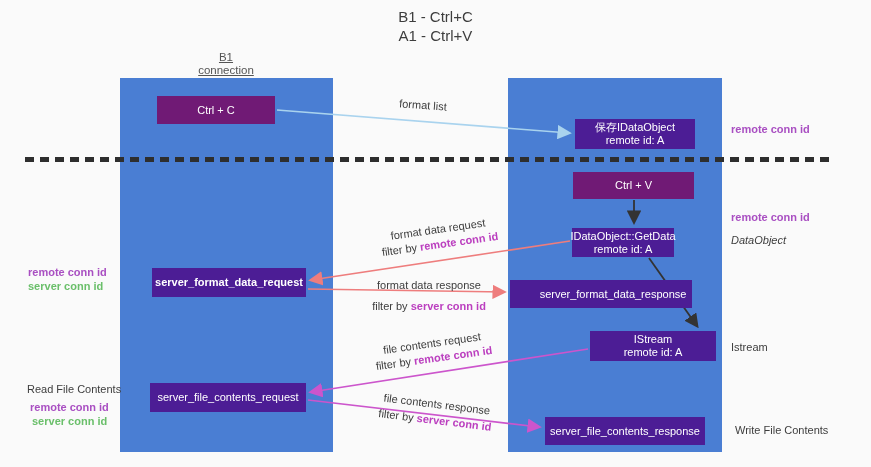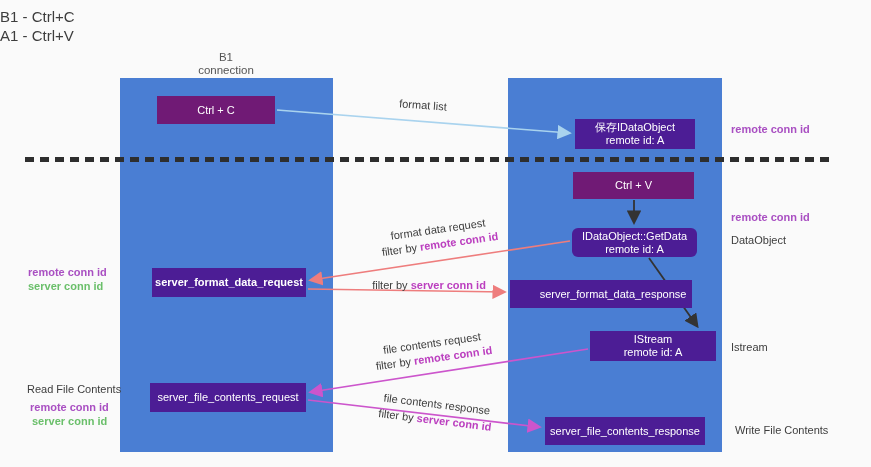--- a/index.html
+++ b/index.html
@@ -1,21 +1,21 @@
 <!DOCTYPE html>
 <html><head>
 <meta charset="utf-8">
 <style>
   html,body{margin:0;padding:0;background:#fafafa;}
   #canvas{
     position:relative;width:871px;height:467px;overflow:hidden;
     font-family:"Liberation Sans",sans-serif;background:#fafafa;
   }
   .title{
-    position:absolute;left:0;top:7px;width:871px;text-align:left;
+    position:absolute;left:0;top:7px;width:871px;text-align:center;
     font-size:15px;line-height:19px;color:#3d3d3d;
   }
   .col-header{
     position:absolute;width:120px;text-align:center;
     font-size:11.5px;line-height:13px;color:#555;
   }
   .column{position:absolute;background:#4a7ed3;z-index:1;}
   .dashline{
     position:absolute;left:25px;top:157px;width:806px;height:5px;z-index:2;
     background:repeating-linear-gradient(to right,#2e2e2e 0 9px,transparent 9px 15px);
@@ -40,21 +40,21 @@
 </head>
 <body>
 
 <div id="canvas">
 
   <div class="title">
     <div>B1 - Ctrl+C</div>
     <div>A1 - Ctrl+V</div>
   </div>
 
-  <div class="col-header" style="left:166px;top:51px;">
+  <div class="col-header" style="left:166px;top:51px;text-decoration:underline;">
     <div>B1</div>
     <div>connection</div>
   </div>
 
   <div class="column" style="left:120px;top:78px;width:213px;height:374px;"></div>
   <div class="column" style="left:508px;top:78px;width:214px;height:374px;"></div>
 
   <div class="dashline"></div>
 
   <svg id="wires" width="871" height="467">
@@ -87,21 +87,21 @@
 
   <div class="node orange" style="left:575px;top:119px;width:120px;height:30px;">
     <div>保存IDataObject</div>
     <div>remote id: A</div>
   </div>
 
   <div class="node green" style="left:573px;top:172px;width:121px;height:27px;">
     <div>Ctrl + V</div>
   </div>
 
-  <div class="node orange" style="left:572px;top:228px;width:125px;height:29px;border-radius:6px;">
+  <div class="node orange" style="left:572px;top:228px;width:102px;height:29px;">
     <div>IDataObject::GetData</div>
     <div>remote id: A</div>
   </div>
 
   <div class="node orange" style="left:152px;top:268px;width:154px;height:29px;font-weight:bold;">
     <div>server_format_data_request</div>
   </div>
 
   <div class="node orange" style="left:510px;top:280px;width:158px;height:28px;padding-left:24px;">
     <div>server_format_data_response</div>
@@ -121,20 +121,21 @@
   </div>
 
   <div class="arrowlbl" style="left:373px;top:99px;width:100px;transform:rotate(4deg);">format list</div>
 
   <div class="arrowlbl" style="left:364px;top:222px;width:150px;line-height:15px;transform:rotate(-8deg);">
     <div>format data request</div>
     <div><span>filter by </span><span class="magenta">remote conn id</span></div>
   </div>
 
   <div class="arrowlbl" style="left:363px;top:275px;width:132px;line-height:21px;">
+    <div>format data response</div>
     <div><span>filter by </span><span class="magenta">server conn id</span></div>
   </div>
 
   <div class="arrowlbl" style="left:358px;top:336px;width:150px;line-height:15px;transform:rotate(-8deg);">
     <div>file contents request</div>
     <div><span>filter by </span><span class="magenta">remote conn id</span></div>
   </div>
 
   <div class="arrowlbl" style="left:361px;top:396px;width:150px;line-height:16px;transform:rotate(7deg);">
     <div>file contents response</div>
@@ -142,17 +143,17 @@
   </div>
 
   <div class="lbl purple" style="left:28px;top:266px;">remote conn id</div>
   <div class="lbl greenlbl" style="left:28px;top:280px;">server conn id</div>
   <div class="lbl" style="left:27px;top:383px;">Read File Contents</div>
   <div class="lbl purple" style="left:30px;top:401px;">remote conn id</div>
   <div class="lbl greenlbl" style="left:32px;top:415px;">server conn id</div>
 
   <div class="lbl purple" style="left:731px;top:123px;">remote conn id</div>
   <div class="lbl purple" style="left:731px;top:211px;">remote conn id</div>
-  <div class="lbl" style="left:731px;top:234px;">DataObject</div>
+  <div class="lbl" style="left:731px;top:234px;font-style:italic;">DataObject</div>
   <div class="lbl" style="left:731px;top:341px;">Istream</div>
   <div class="lbl" style="left:735px;top:424px;">Write File Contents</div>
 
 </div>
 
 </body></html>

